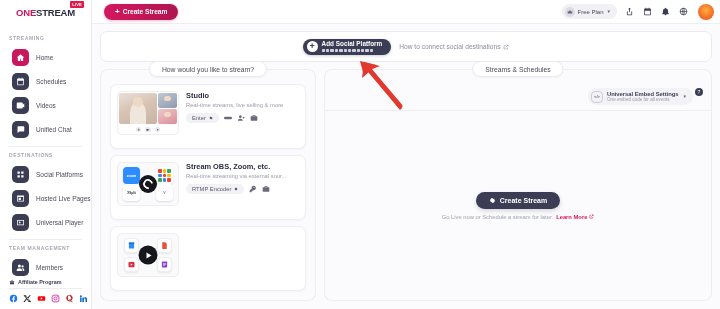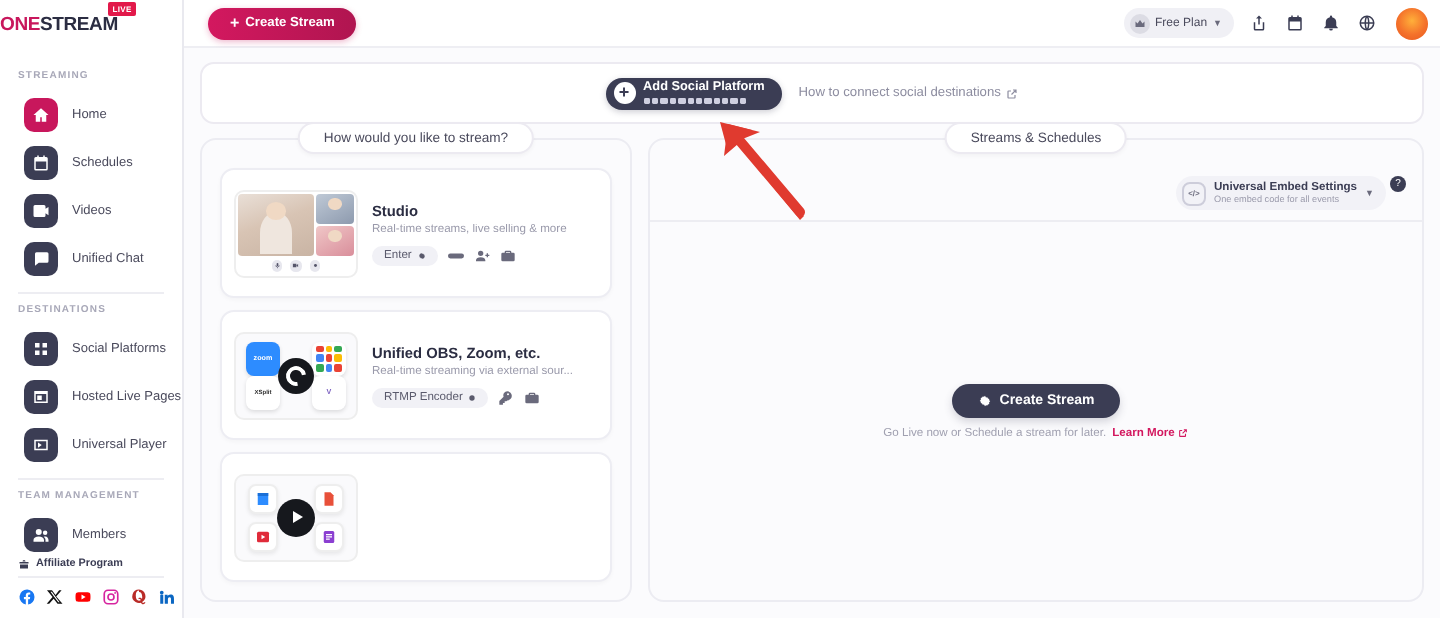--- a/index.html
+++ b/index.html
@@ -13,21 +13,21 @@
 
   
   .sidebar {
     width: 92px; height: 309px;
     background: #ffffff;
     border-right: 1px solid #e9e9ef;
     display: flex; flex-direction: column;
     position: relative;
     flex: 0 0 92px;
   }
-  .logo-wrap { height: 24px; display:flex; align-items:center; justify-content:flex-start; position:relative; }
+  .logo-wrap { height: 24px; display:flex; align-items:center; justify-content:center; position:relative; }
   .logo { font-size: 9.5px; font-weight: 800; letter-spacing: -0.2px; position:relative; }
   .logo .one { color: #c8175c; }
   .logo .stream { color: #2b2d42; }
   .logo .live-badge {
     position: absolute; top: -6px; right: -9px;
     background: #e2194a; color:#fff; font-size:4px; font-weight:700;
     padding: 1px 2px; border-radius: 1px; letter-spacing: .2px;
   }
   .side-scroll { flex: 1; overflow: hidden; padding-top: 6px; }
   .sec-label {
@@ -131,21 +131,21 @@
   .panel-chip {
     position:absolute; top:-9px; left:50%; transform:translateX(-50%);
     background:#fff; border:1px solid #eceaf1; border-radius:11px;
     padding: 3.5px 12px; font-size:6.8px; color:#4a4a5c; white-space:nowrap;
     box-shadow: 0 1px 2px rgba(0,0,0,.04);
   }
 
   
   .opt-card {
     background:#fff; border:1px solid #ededf3; border-radius:7px;
-    padding: 6px; display:flex; gap:7px; align-items:center; cursor:pointer;
+    padding: 6px; display:flex; gap:7px; cursor:pointer;
     box-shadow: 0 1px 2px rgba(0,0,0,.03);
     flex: 1 1 0; min-height:0;
   }
   .opt-thumb { width:62px; height:44px; border-radius:5px; flex:0 0 62px; position:relative; overflow:hidden; }
   .opt-body { flex:1; min-width:0; display:flex; flex-direction:column; gap:2px; }
   .opt-title { font-size:7.4px; font-weight:700; color:#2b2d42; }
   .opt-sub { font-size:5.8px; color:#9a9aab; white-space:nowrap; overflow:hidden; text-overflow:ellipsis; }
   .opt-actions { display:flex; align-items:center; gap:5px; margin-top:3px; }
   .opt-pill {
     background:#f1f1f6; border-radius:8px; padding:2px 6px;
@@ -507,21 +507,21 @@
                     <s style="background:#ea4335"></s>
                 </div>
               </div>
               <div class="tg xsplit">XSplit</div>
               <div class="tg vmix">V</div>
               <div class="obs-center">
                   <div class="sw"></div>
                 </div>
             </div>
             <div class="opt-body">
-              <div class="opt-title">Unified OBS, Zoom, etc.</div>
+              <div class="opt-title">Stream OBS, Zoom, etc.</div>
               <div class="opt-sub">Real-time streaming via external sour...</div>
               <div class="opt-actions">
                 <span class="opt-pill">
                   <span>RTMP Encoder</span>
                   <svg class="dot" viewBox="0 0 24 24" fill="currentColor">
                       <circle cx="12" cy="12" r="8"></circle>
                     </svg>
                 </span>
                 <span class="mini-ico">
                     <svg viewBox="0 0 24 24" fill="currentColor">

